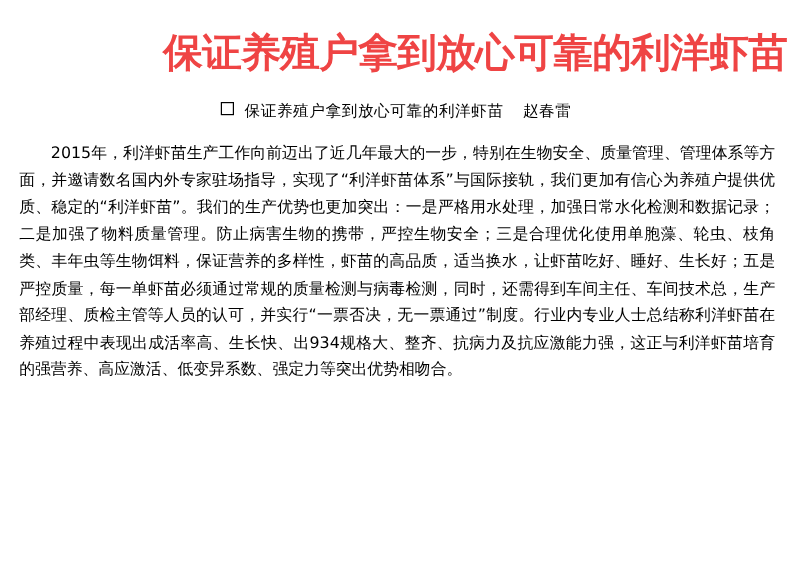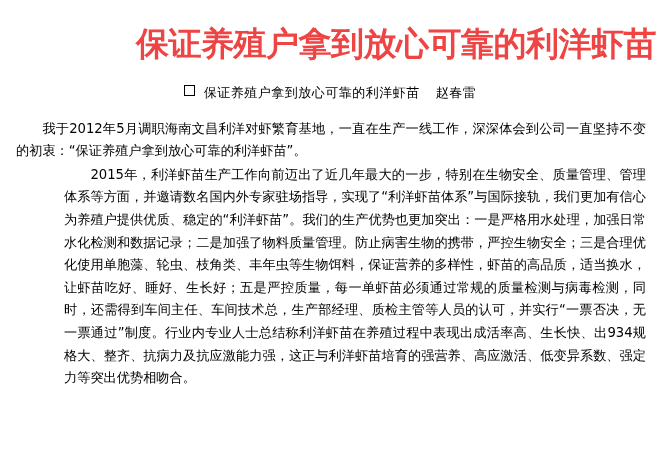--- a/index.html
+++ b/index.html
@@ -75,17 +75,16 @@
 
 <div class="page">
 
   <h1 class="title">保证养殖户拿到放心可靠的利洋虾苗</h1>
 
   <div class="byline">
     <span class="checkbox"></span><span>保证养殖户拿到放心可靠的利洋虾苗</span><span class="author">赵春雷</span>
   </div>
 
   <div class="body">
-    <p>我于2012年5月调职海南文昌利洋对虾繁育基地，一直在生产一线工作，深深体会到公司一直坚持不变的初衷：“保证养殖户拿到放心可靠的利洋虾苗”。</p>
     <p>2015年，利洋虾苗生产工作向前迈出了近几年最大的一步，特别在生物安全、质量管理、管理体系等方面，并邀请数名国内外专家驻场指导，实现了“利洋虾苗体系”与国际接轨，我们更加有信心为养殖户提供优质、稳定的“利洋虾苗”。我们的生产优势也更加突出：一是严格用水处理，加强日常水化检测和数据记录；二是加强了物料质量管理。防止病害生物的携带，严控生物安全；三是合理优化使用单胞藻、轮虫、枝角类、丰年虫等生物饵料，保证营养的多样性，虾苗的高品质，适当换水，让虾苗吃好、睡好、生长好；五是严控质量，每一单虾苗必须通过常规的质量检测与病毒检测，同时，还需得到车间主任、车间技术总，生产部经理、质检主管等人员的认可，并实行“一票否决，无一票通过”制度。行业内专业人士总结称利洋虾苗在养殖过程中表现出成活率高、生长快、出934规格大、整齐、抗病力及抗应激能力强，这正与利洋虾苗培育的强营养、高应激活、低变异系数、强定力等突出优势相吻合。</p>
   </div>
 
 </div>
 
 </body></html>

